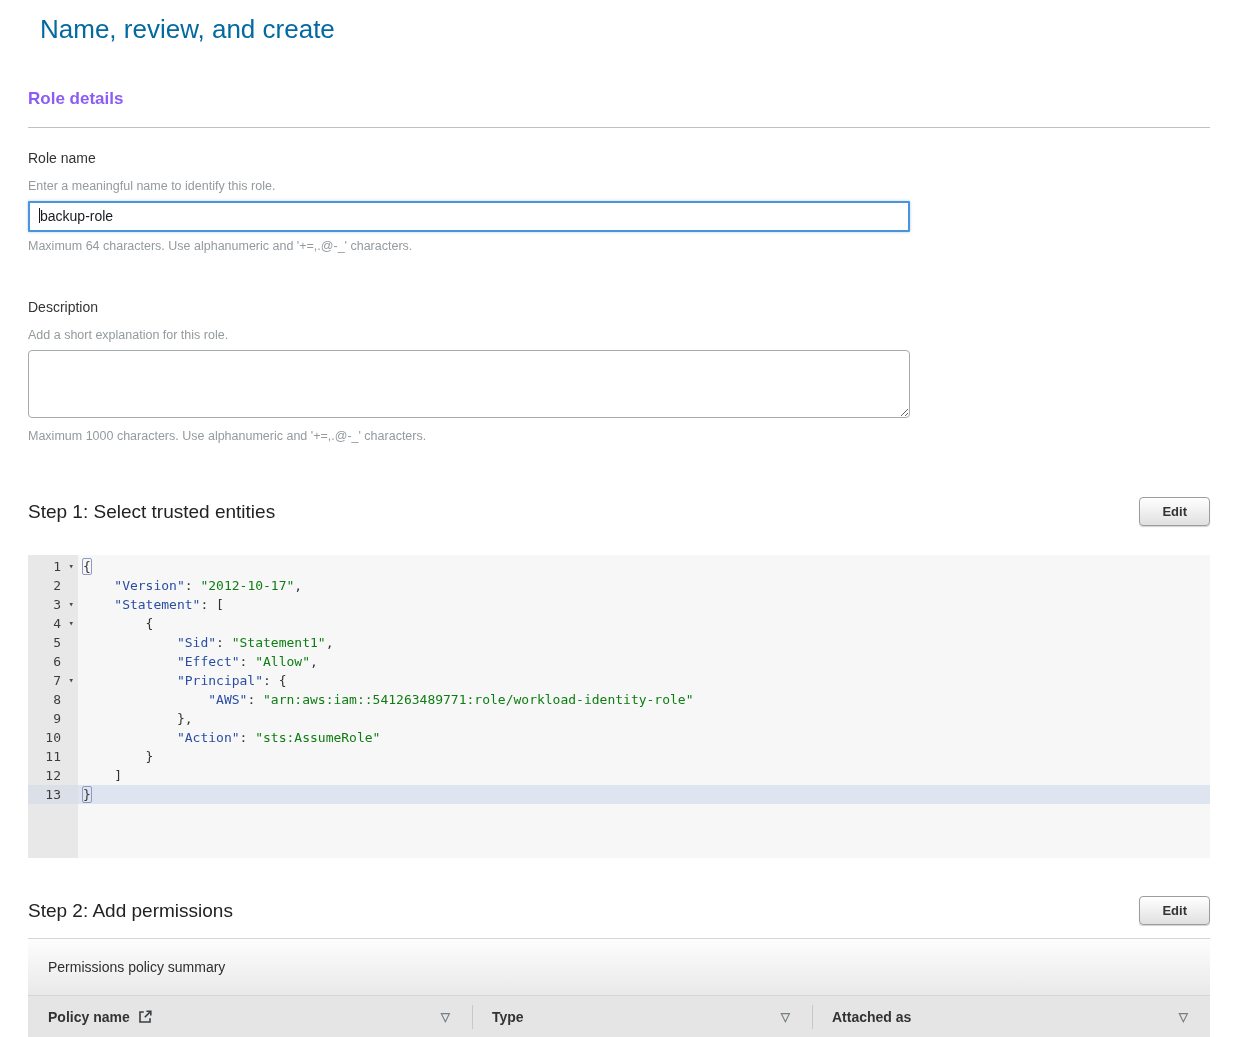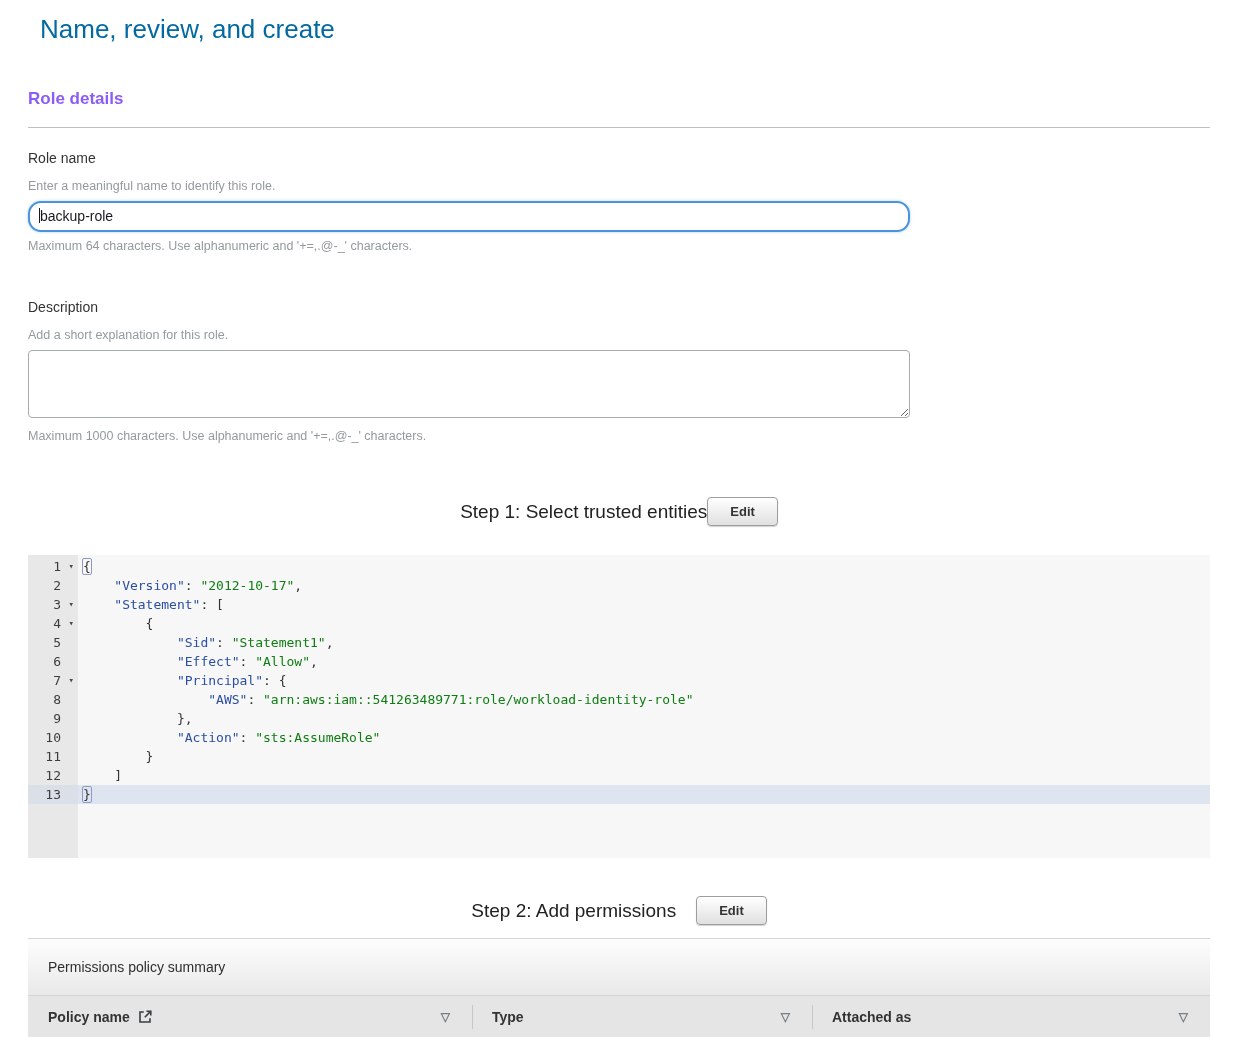--- a/index.html
+++ b/index.html
@@ -12,31 +12,31 @@
   }
   .page-title{font-size:26px; font-weight:400; color:#0369a1; margin:6px 12px 0;}
   .section-heading{font-size:17px; font-weight:700; color:#8b5cf6; margin:44px 0 0;}
   .divider{border:none; border-top:1px solid #bcc2c3; margin:18px 0 0;}
   .field{margin-top:22px;}
   .field-label{font-size:14px; color:#333;}
   .field-help{font-size:12.5px; color:#949a9e; margin-top:13px;}
   .field-hint{font-size:12.5px; color:#949a9e; margin-top:7px;}
   .fake-input{
     margin-top:8px; width:882px; height:31px; border:2px solid var(--focus);
-    border-radius:13px; box-shadow:0 0 3px rgba(75,148,220,.45);
+    border-radius:1px; box-shadow:0 0 3px rgba(75,148,220,.45);
     padding:0 9px; font-size:14px; line-height:27px; background:#fff; color:#16191f;
     white-space:nowrap; overflow:hidden;
   }
   .caret{display:inline-block; width:1px; height:15px; background:#1a1a1a; vertical-align:-2px;}
   textarea.desc{
     margin-top:8px; width:882px; height:68px; border:1px solid #a6abad; border-radius:4px;
     padding:6px 9px; font-family:"Liberation Sans", sans-serif; font-size:14px; color:#16191f;
     resize:both; background:#fff;
   }
-  .step-row{display:flex; align-items:center; justify-content:center; margin-top:54px;}
+  .step-row{display:flex; align-items:center; justify-content:space-between; margin-top:54px;}
   .step-row.second{margin-top:38px;gap:20px;}
   .step-heading{font-size:19px; font-weight:400; color:#222; margin:0;}
   .edit-btn{
     font-family:"Liberation Sans", sans-serif; font-size:13px; font-weight:700; color:#333;
     background:linear-gradient(#ffffff,#e0e0e0); border:1px solid #9d9d9d; border-radius:4px;
     padding:6px 22px; box-shadow:0 1px 1px rgba(0,0,0,.18); cursor:pointer;
   }
   
   .editor{
     margin-top:29px; height:303px; display:flex; background:#f7f7f7; overflow:hidden;

